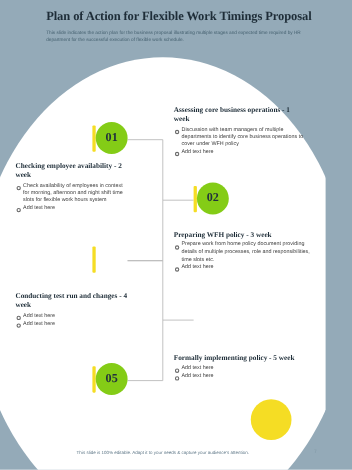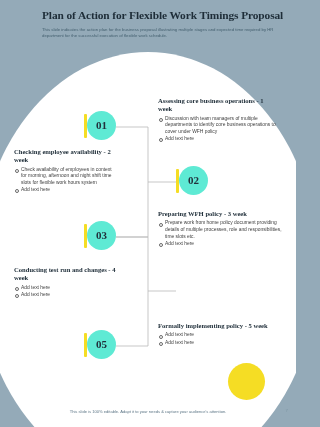--- a/index.html
+++ b/index.html
@@ -54,21 +54,21 @@
 
   
   .badge{
     position:absolute;
     z-index:5;
     width:32px;height:32px;
   }
   .badge .circ{
     position:absolute;left:3px;top:0;
     width:29px;height:29px;border-radius:50%;
-    background:#5eead4;
+    background:#84cc16;
     display:flex;align-items:center;justify-content:center;
   }
   .badge .num{
     font-family:"Liberation Serif", serif;
     font-weight:bold;
     font-size:11px;
     color:#22313c;
     line-height:1;
   }
   .badge .bar{
@@ -163,23 +163,20 @@
     </div>
   </div>
   <div class="badge b2">
     <div class="bar"></div>
     <div class="circ">
       <span class="num">02</span>
     </div>
   </div>
   <div class="badge b3">
     <div class="bar"></div>
-    <div class="circ">
-      <span class="num">03</span>
-    </div>
   </div>
   <div class="badge b5">
     <div class="bar"></div>
     <div class="circ">
       <span class="num">05</span>
     </div>
   </div>
 
   <div class="block t1">
     <h3>Checking employee availability - 2 week</h3>

